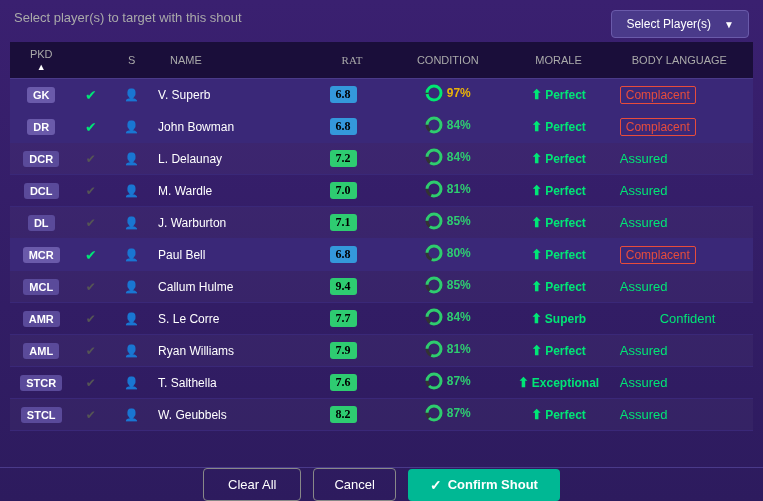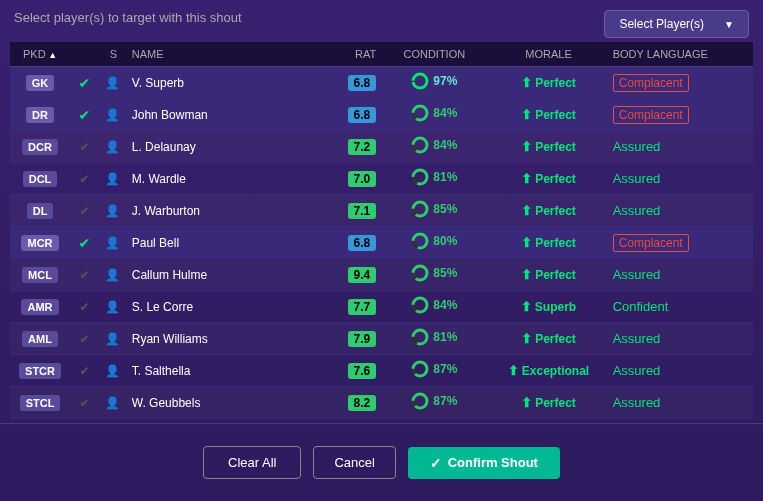--- a/index.html
+++ b/index.html
@@ -42,40 +42,40 @@
     .select-player-btn {
       background: #4a3a8a;
       border: 1px solid #6a5aaa;
       color: #fff;
       padding: 6px 14px;
       border-radius: 4px;
       font-size: 12px;
       cursor: pointer;
       display: flex;
       align-items: center;
-      gap: 20px;
+      gap: 13px;
     }
     .select-player-btn .chevron {
       font-size: 10px;
     }
     .table-container {
       flex: 1;
       overflow: hidden;
       padding: 0 10px;
     }
     table {
       width: 100%;
       border-collapse: collapse;
       font-size: 12px;
     }
     thead tr {
       background: #1a0e3a;
     }
     thead th {
-      padding: 6px 4px;
+      padding: 6px 16px;
       text-align: left;
       color: #aaa;
       font-weight: normal;
       font-size: 11px;
       border-bottom: 1px solid #4a3a8a;
     }
     thead th.sort-asc::after {
       content: ' ▲';
       color: #fff;
       font-size: 9px;
@@ -90,21 +90,21 @@
       background: #3a2878;
     }
     td {
       padding: 5px 4px;
       vertical-align: middle;
     }
     .td-pkd { width: 28px; text-align: center; }
     .td-check { width: 24px; text-align: center; }
     .td-s { width: 24px; text-align: center; }
     .td-name { width: 150px; }
-    .td-rat { width: 60px; text-align: right; }
+    .td-rat { width: 60px; text-align: left; font-family: Liberation Serif, serif; }
     .td-condition { width: 90px; text-align: center; }
     .td-morale { width: 100px; text-align: center; }
     .td-body { width: 120px; text-align: left; }
 
     .pos-badge {
       background: #5a4a9a;
       color: #fff;
       padding: 2px 6px;
       border-radius: 3px;
       font-size: 11px;
@@ -157,27 +157,28 @@
       color: #00e676;
       font-size: 13px;
     }
 
     .body-lang {
       color: #00e676;
       font-size: 13px;
     }
     .body-lang.confident {
       color: #00e676;
+      margin-left: 40px;
     }
     .body-lang.assured {
       color: #00e676;
     }
 
     .footer {
-      padding: 22px 14px;
+      padding: 0 14px;
       display: flex;
       justify-content: center;
       align-items: center;
       gap: 12px;
       border-top: 1px solid #4a3a8a;
     }
     .btn-clear {
       background: transparent;
       border: 1px solid #888;
       color: #fff;
@@ -253,21 +254,21 @@
             <td class="td-pkd"><span class="pos-badge highlight">GK</span></td>
             <td class="td-check"><span class="check-icon">✔</span></td>
             <td class="td-s"><span class="person-icon">👤</span></td>
             <td class="td-name">V. Superb</td>
             <td class="td-rat"><span class="rat-badge rat-blue">6.8</span></td>
             <td class="td-condition"><span class="condition-ring">
       <svg class="ring-svg" viewBox="0 0 18 18">
       <circle cx="9" cy="9" r="7" fill="none" stroke="#333" stroke-width="3"></circle>
       <circle cx="9" cy="9" r="7" fill="none" stroke="#00e676" stroke-width="3" stroke-dasharray="42.66282823574939 1.3194689145077163" stroke-dashoffset="10.995574287564276" transform="rotate(-90 9 9)"></circle>
     </svg>
-      <span class="cond-pct" style="color:#5eead4">97%</span>
+      <span class="cond-pct" style="color:#eab308">97%</span>
     </span></td>
             <td class="td-morale"><span class="morale-cell">
       <span class="morale-icon" style="color:#00e676">⬆</span>
       <span style="color:#00e676">Perfect</span>
     </span></td>
             <td class="td-body"><span class="complacent-border">Complacent</span></td>
           </tr>
           <tr class="highlighted">
             <td class="td-pkd"><span class="pos-badge highlight">DR</span></td>
             <td class="td-check"><span class="check-icon">✔</span></td>

